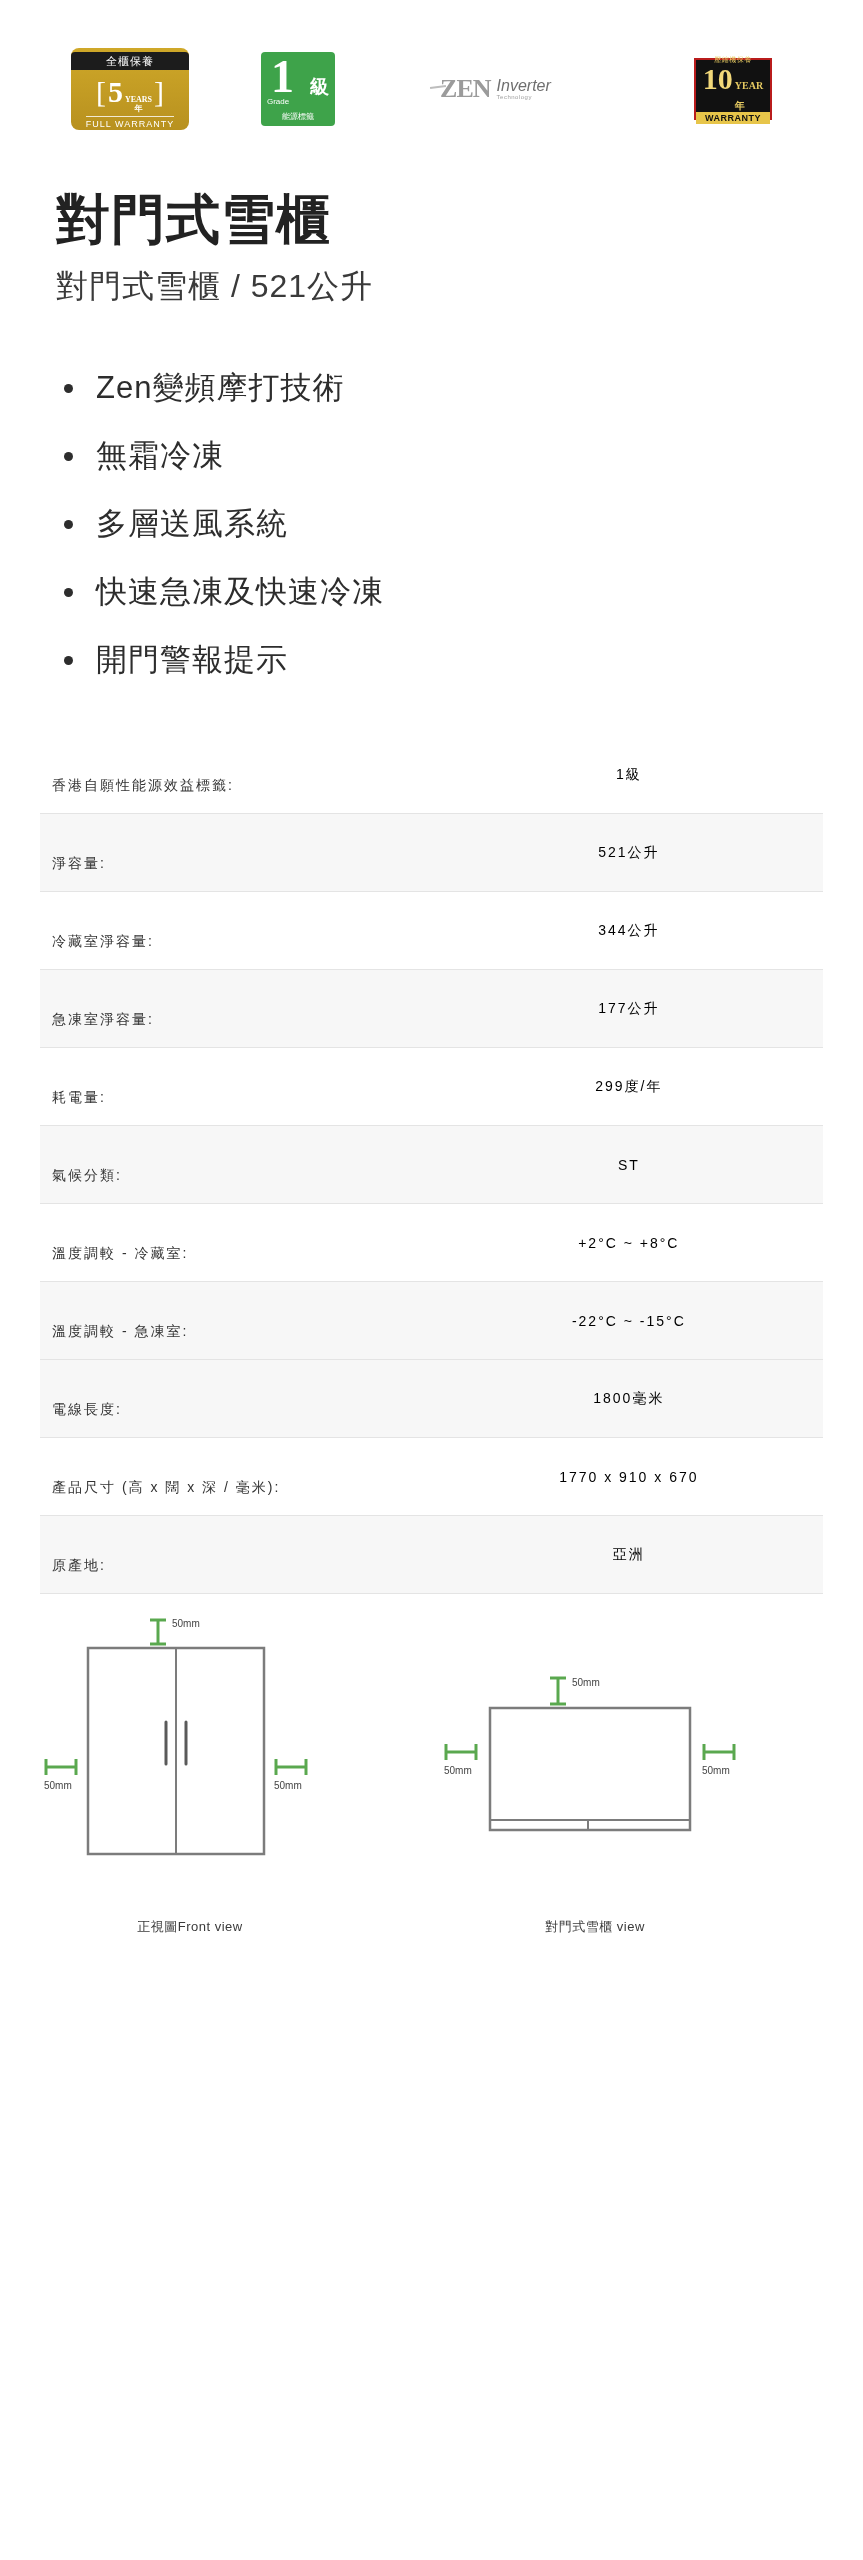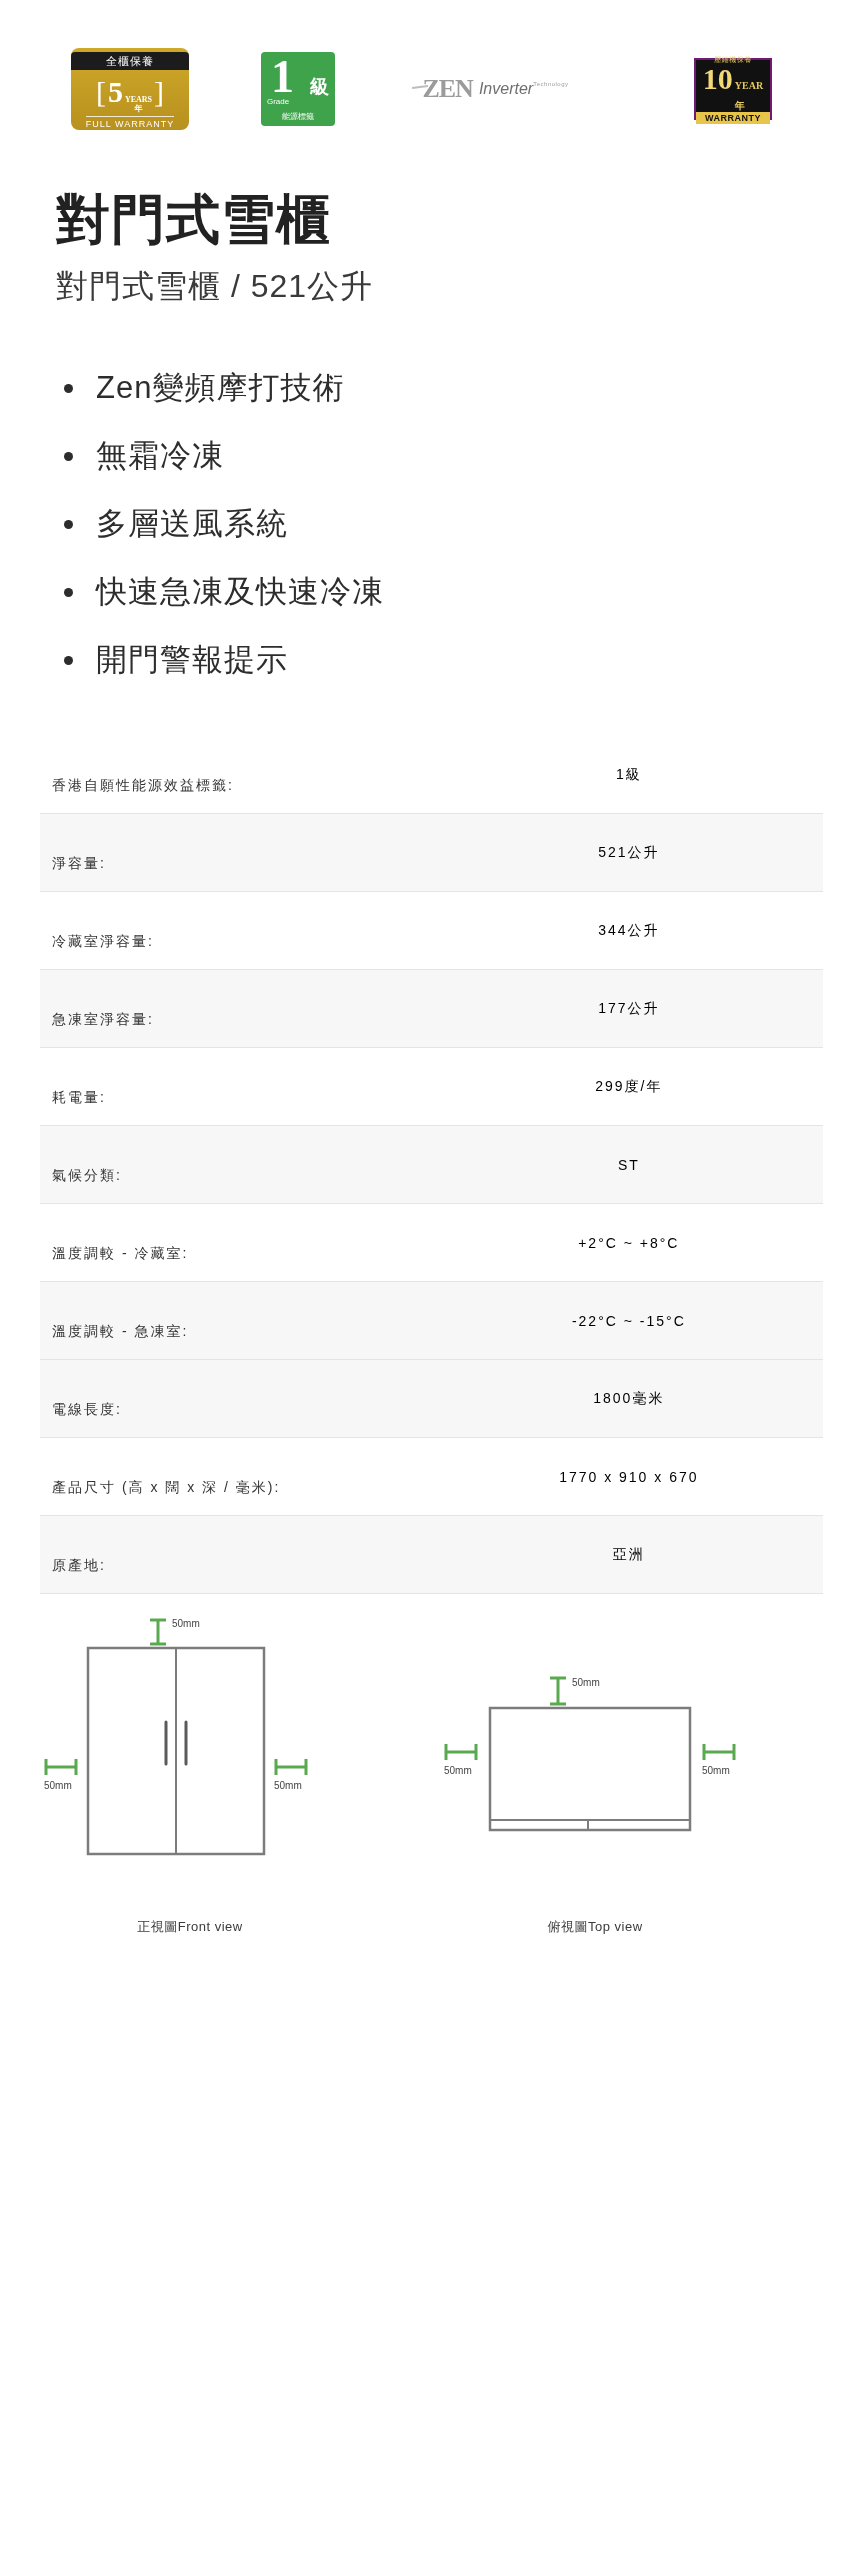--- a/index.html
+++ b/index.html
@@ -99,29 +99,29 @@
     color: #9b9b9b;
     font-family: "Liberation Serif", serif;
     position: relative;
   }
   .badge-zen .zen-word::before {
     content: "";
     position: absolute; left: -10px; top: 12px;
     width: 16px; height: 2px; background: #bdbdbd;
     transform: rotate(-8deg);
   }
-  .badge-zen .zen-right { display: flex; flex-direction: row; line-height: 1; }
+  .badge-zen .zen-right { display: flex; flex-direction: column; line-height: 1; }
   .badge-zen .zen-inv { font-size: 16px; color: #6f6f6f; font-style: italic; }
   .badge-zen .zen-tech { font-size: 6px; color: #a0a0a0; letter-spacing: .5px; }
 
   
   .badge-w10 {
     width: 78px; height: 62px;
     background: #111111;
-    border: 2px solid #701a75;
+    border: 2px solid #b91c1c;
     display: flex; flex-direction: column; align-items: center; justify-content: center;
     position: relative;
   }
   .badge-w10 .t10-top { font-size: 7px; color: #e7cb62; letter-spacing: .5px; line-height: 9px; }
   .badge-w10 .t10-num {
     font-size: 30px; font-weight: bold; color: #f2d879; line-height: 30px;
     font-family: "Liberation Serif", serif;
     display: flex; align-items: baseline; gap: 2px;
   }
   .badge-w10 .t10-num span.sm { font-size: 10px; color: #e7cb62; line-height: 8px; margin-top: 12px; }
@@ -391,16 +391,16 @@
         <text x="14" y="162" font-size="10" fill="#444444">50mm</text>
 
         <line x1="274" y1="140" x2="304" y2="140" stroke="#5aa84f" stroke-width="3"></line>
         <line x1="274" y1="132" x2="274" y2="148" stroke="#5aa84f" stroke-width="3"></line>
         <line x1="304" y1="132" x2="304" y2="148" stroke="#5aa84f" stroke-width="3"></line>
         <text x="272" y="162" font-size="10" fill="#444444">50mm</text>
       </svg>
     </div>
 
     <div class="cap cap-front">正視圖Front view</div>
-    <div class="cap cap-top">俯視圖Top view</div>
+    <div class="cap cap-top">對門式雪櫃 view</div>
   </div>
 
 </div>
 
 </body></html>

